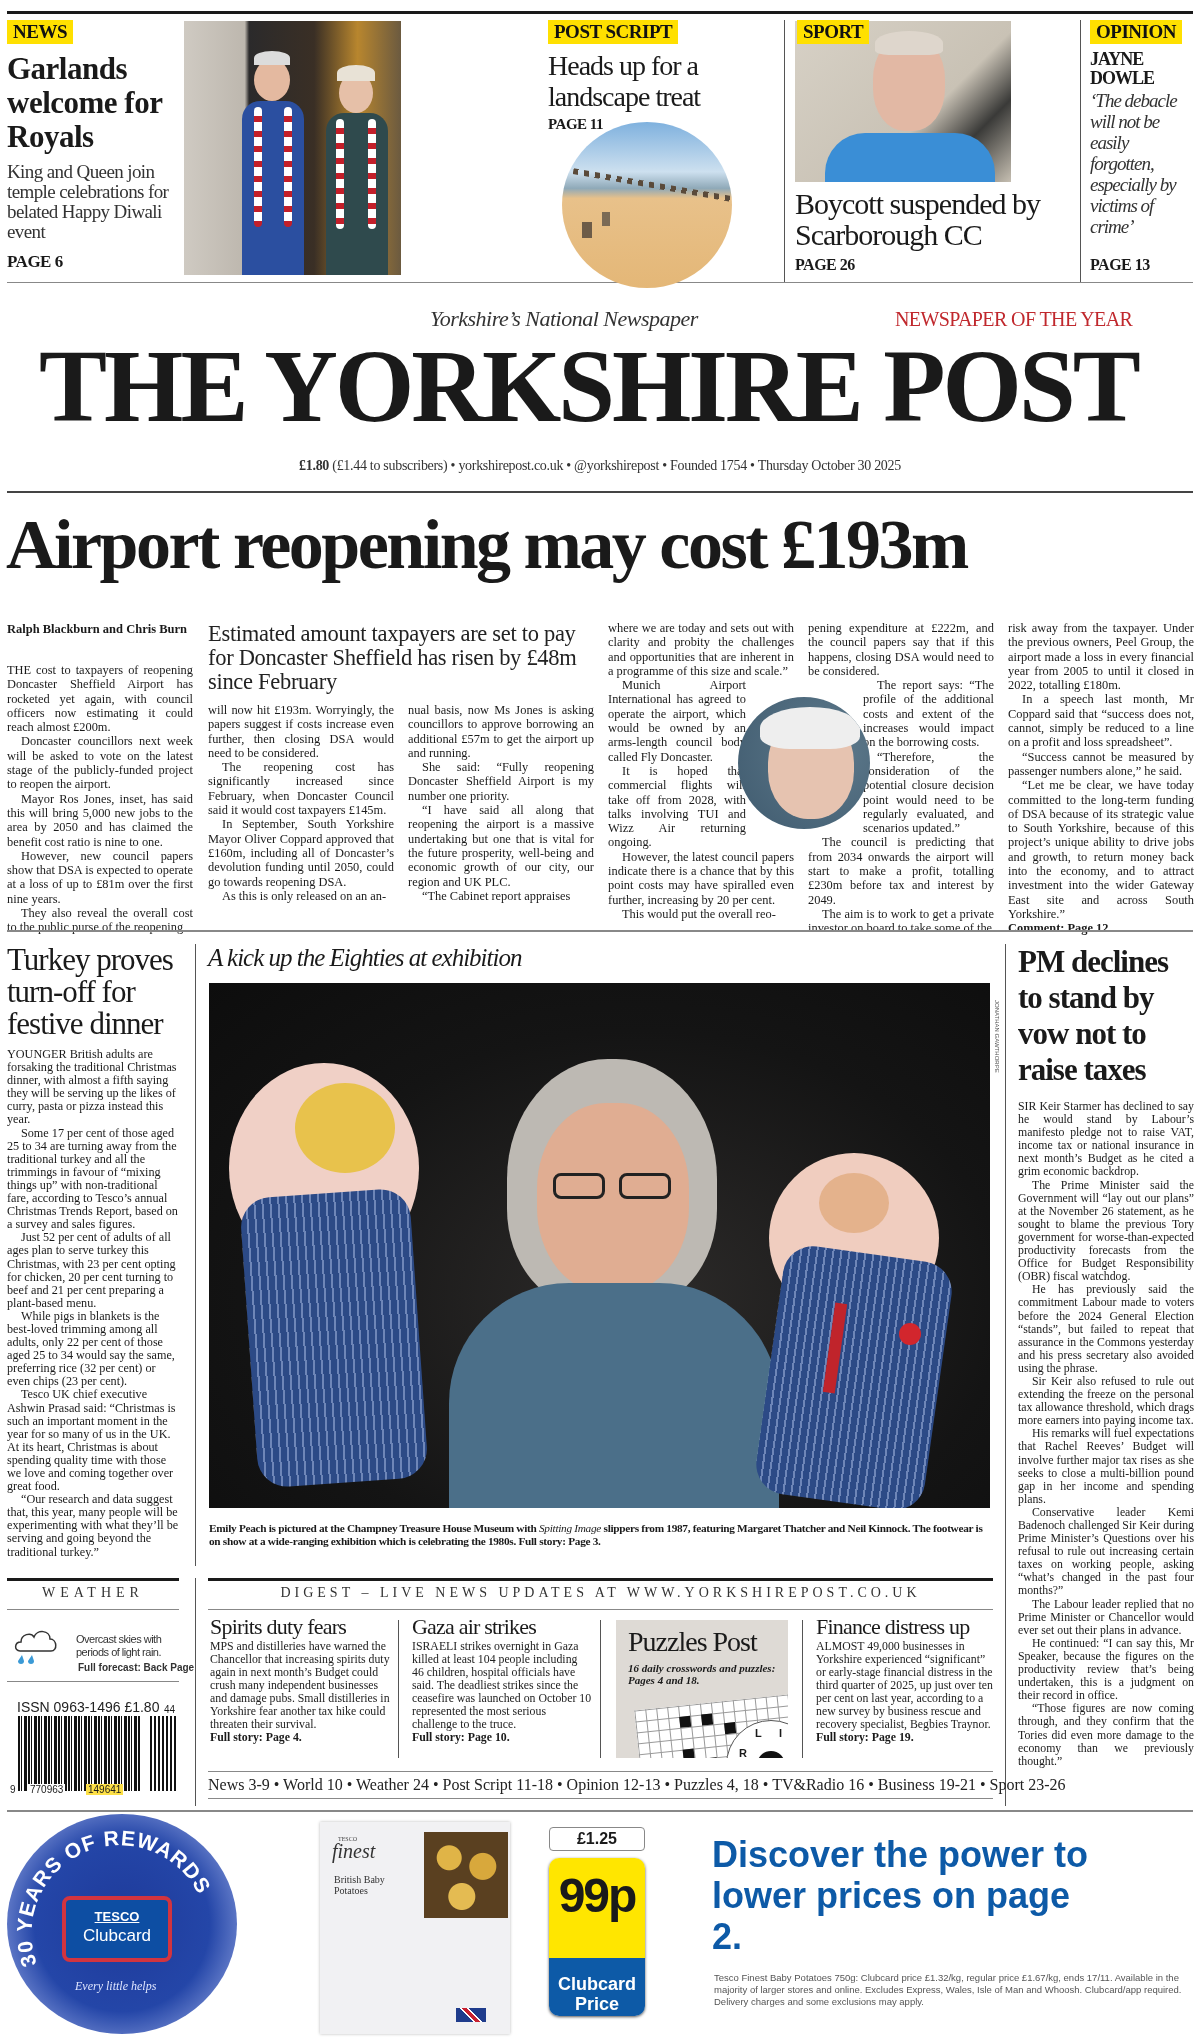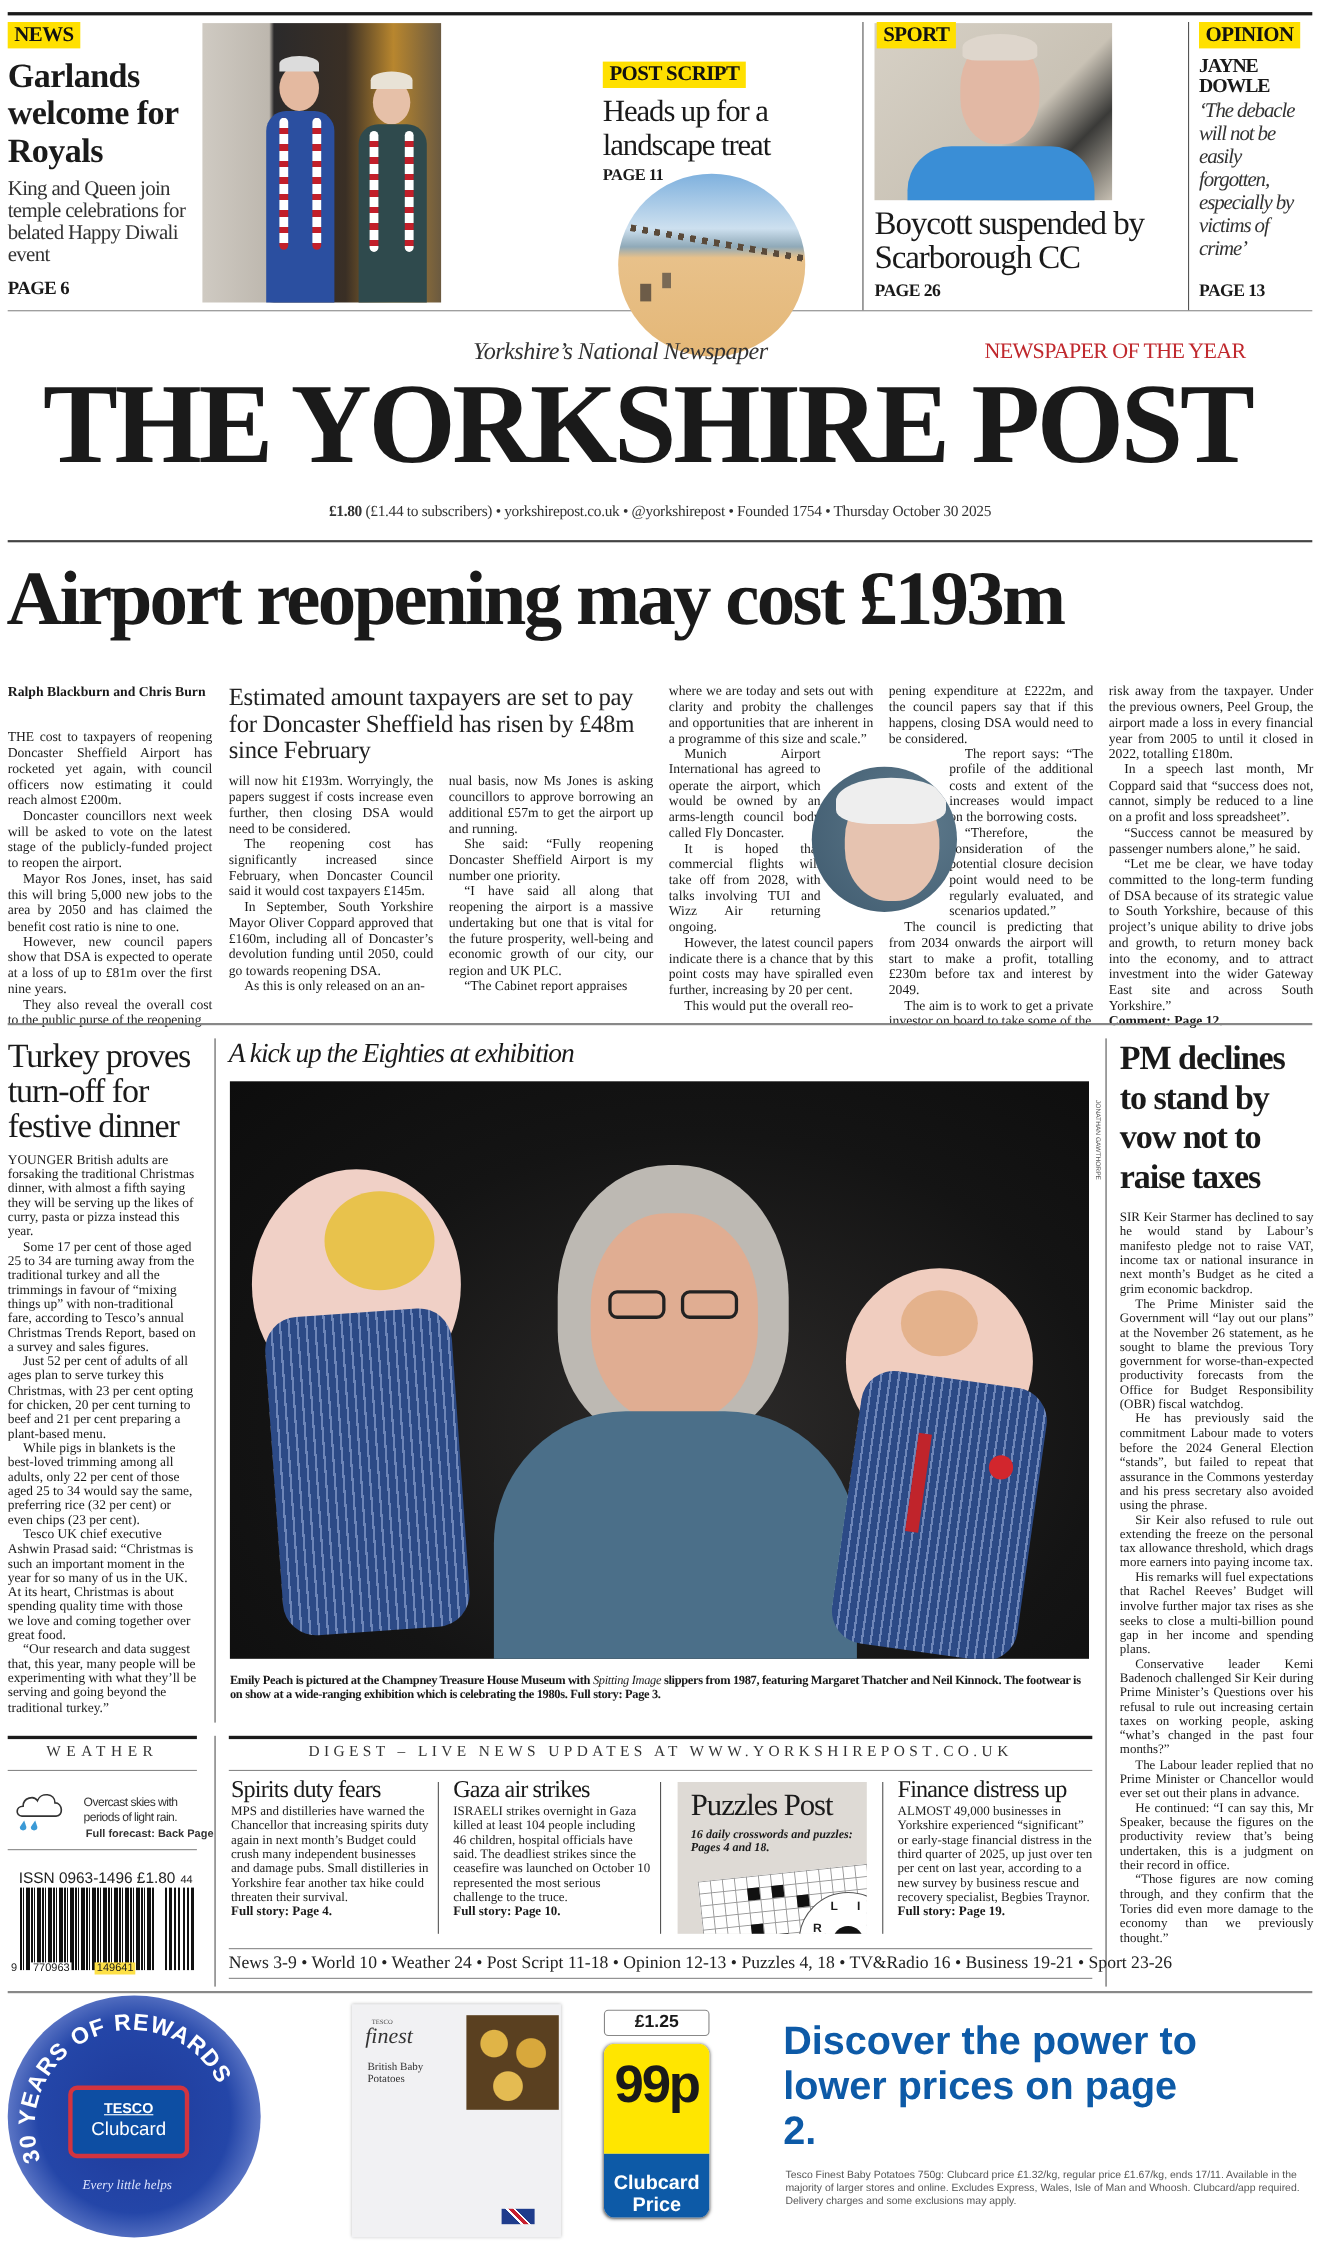--- a/index.html
+++ b/index.html
@@ -39,21 +39,21 @@
 
   <div style="position:absolute;left:155px;top:52px;width:34px;height:40px;border-radius:50%;background:#e6c0a8;"></div>
   <div style="position:absolute;left:153px;top:44px;width:38px;height:16px;border-radius:50% 50% 0 0;background:#e8e2d6;"></div>
   <div style="position:absolute;left:142px;top:92px;width:62px;height:170px;background:#2f4a4d;border-radius:18px 18px 0 0;"></div>
   <div style="position:absolute;left:152px;top:98px;width:8px;height:110px;background:repeating-linear-gradient(180deg,#fff 0 9px,#c21f2a 9px 15px);border-radius:4px;"></div>
   <div style="position:absolute;left:184px;top:98px;width:8px;height:110px;background:repeating-linear-gradient(180deg,#fff 0 9px,#c21f2a 9px 15px);border-radius:4px;"></div>
 </div>
 
 <div class="rule" style="left:7px;top:282px;width:1186px;height:1px;background:#888;"></div>
 
-<div class="abs" style="left:548px;top:20px;width:226px;height:262px;margin-top:36px;">
+<div class="abs" style="left:548px;top:20px;width:226px;height:262px;">
   <span class="tag">POST SCRIPT</span>
   <div class="cond" style="font-size:28px;line-height:31px;margin-top:6px;width:200px;">Heads up for a landscape treat</div>
   <div class="page-ref" style="margin-top:4px;font-size:15px;">PAGE 11</div>
   <div style="position:absolute;left:14px;top:102px;width:170px;height:166px;border-radius:50%;overflow:hidden;background:linear-gradient(180deg,#7fb1de 0%,#cde0ef 30%,#8fa9b8 40%,#e8c18a 46%,#e4b777 100%);">
     <div style="position:absolute;left:10px;top:60px;width:160px;height:6px;transform:rotate(10deg);background:repeating-linear-gradient(90deg,#5a4a3a 0 5px,transparent 5px 11px);"></div>
     <div style="position:absolute;left:40px;top:90px;width:8px;height:14px;background:#7a6a55;"></div>
     <div style="position:absolute;left:20px;top:100px;width:10px;height:16px;background:#6d5c48;"></div>
   </div>
 </div>
 <div class="rule" style="left:784px;top:20px;width:1px;height:262px;background:#555;"></div>

